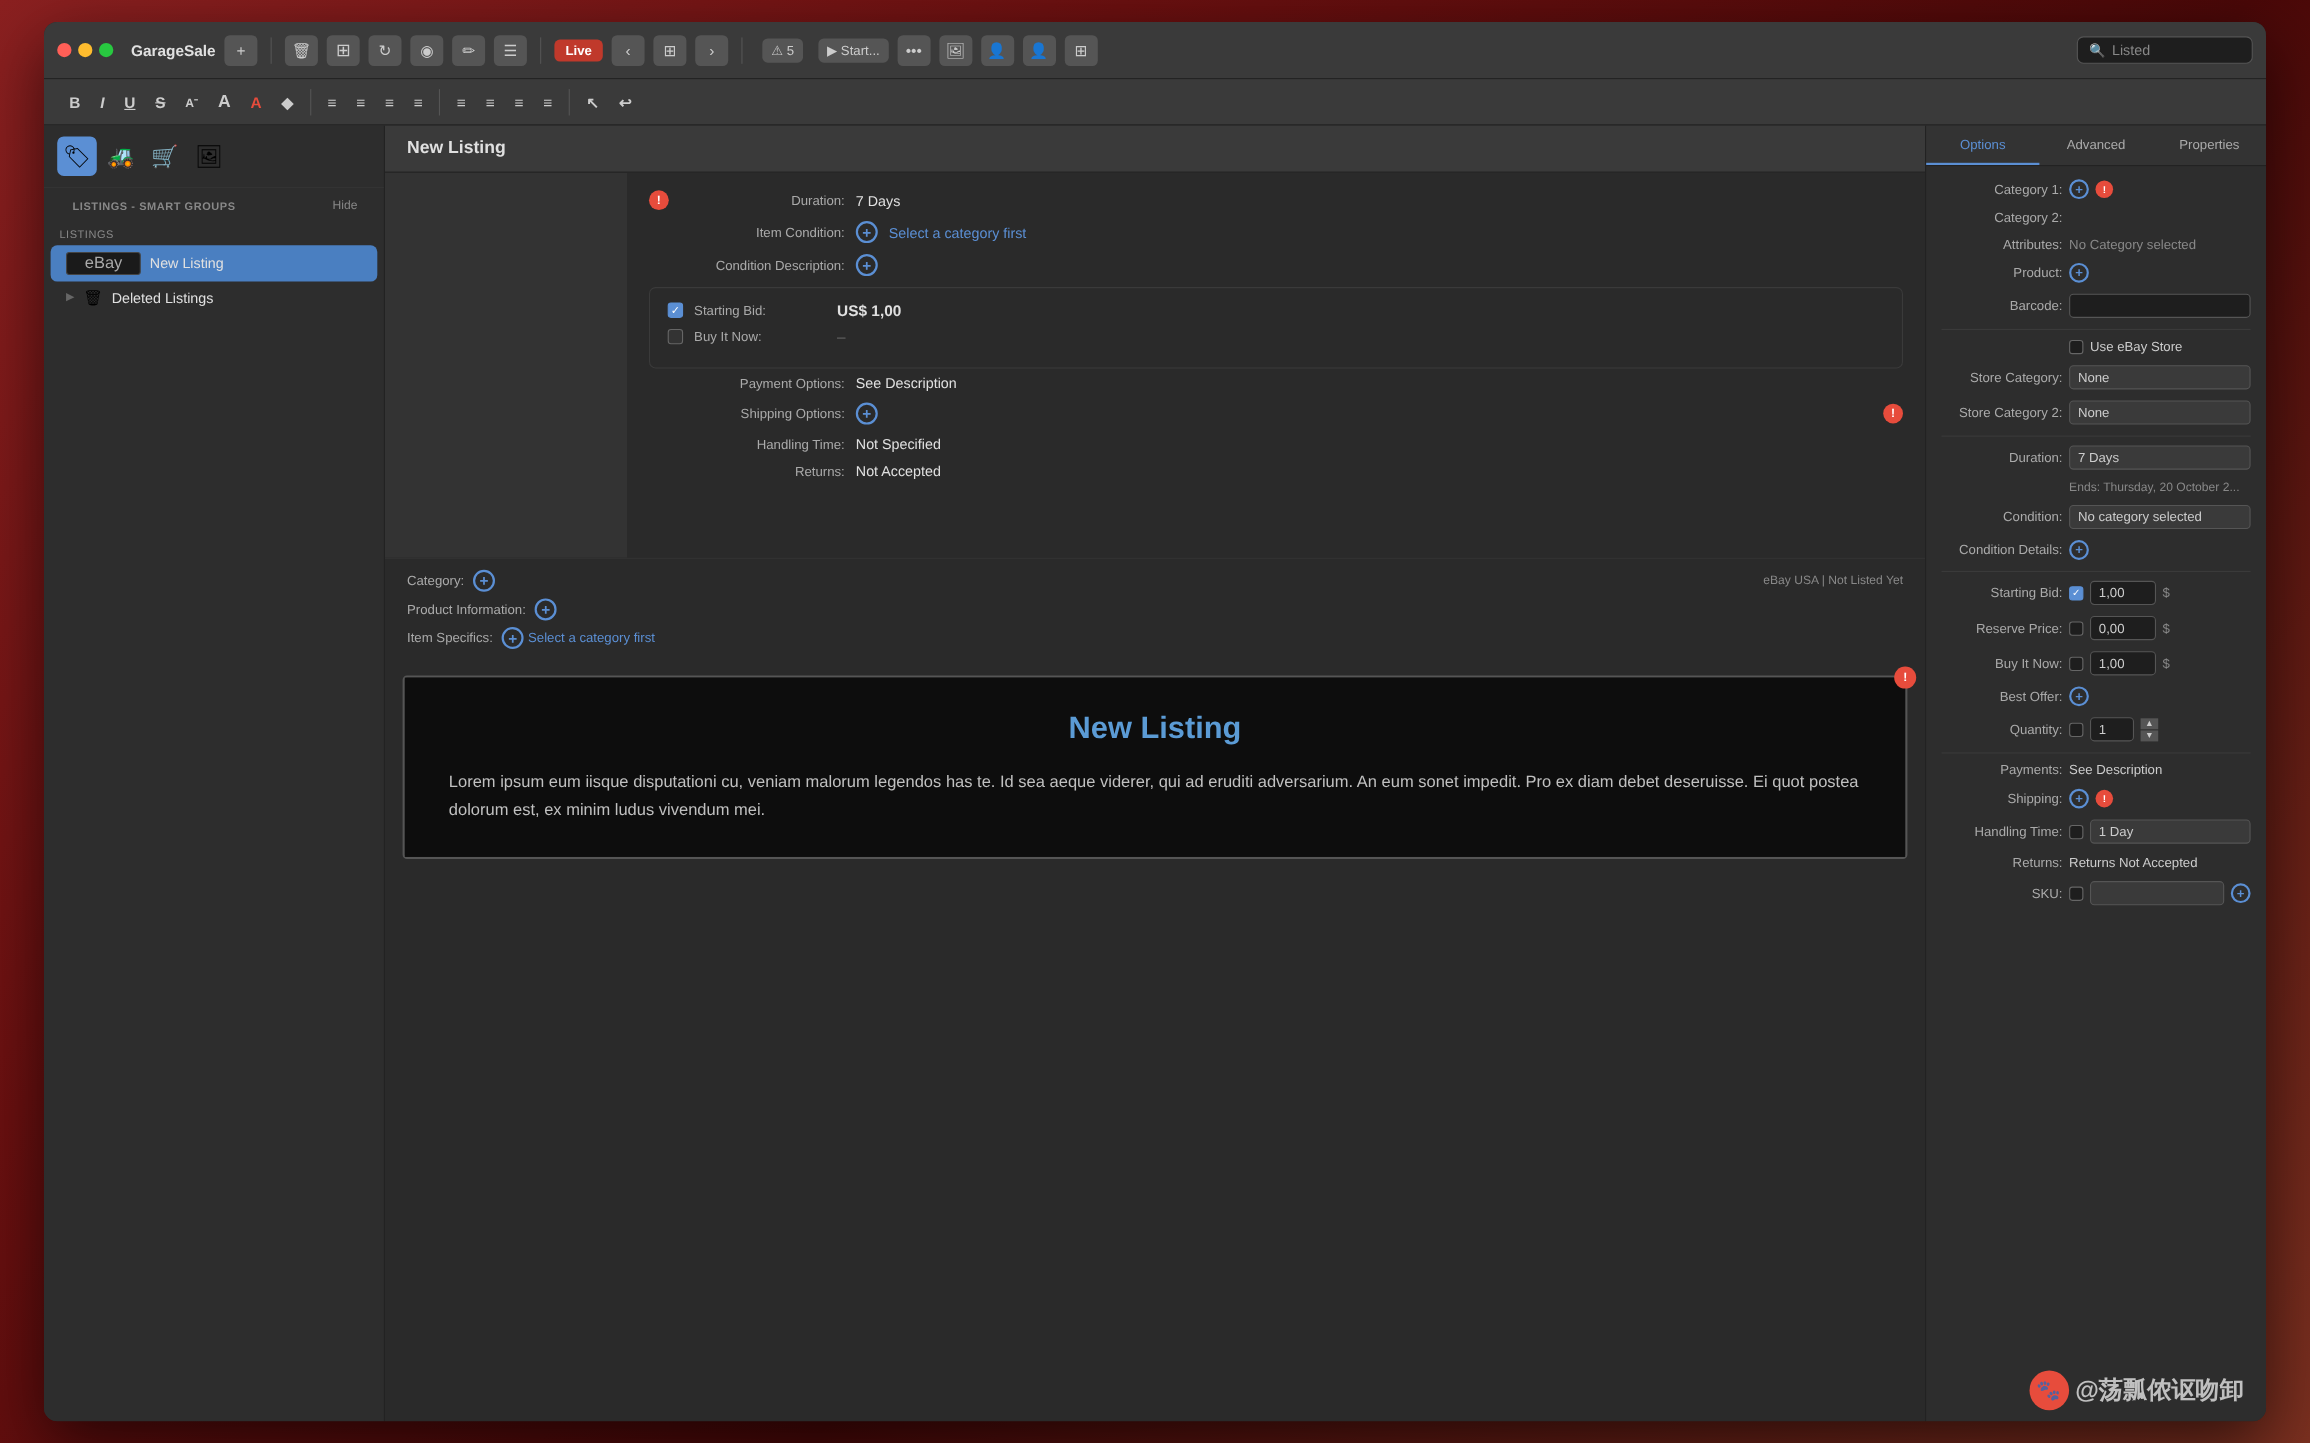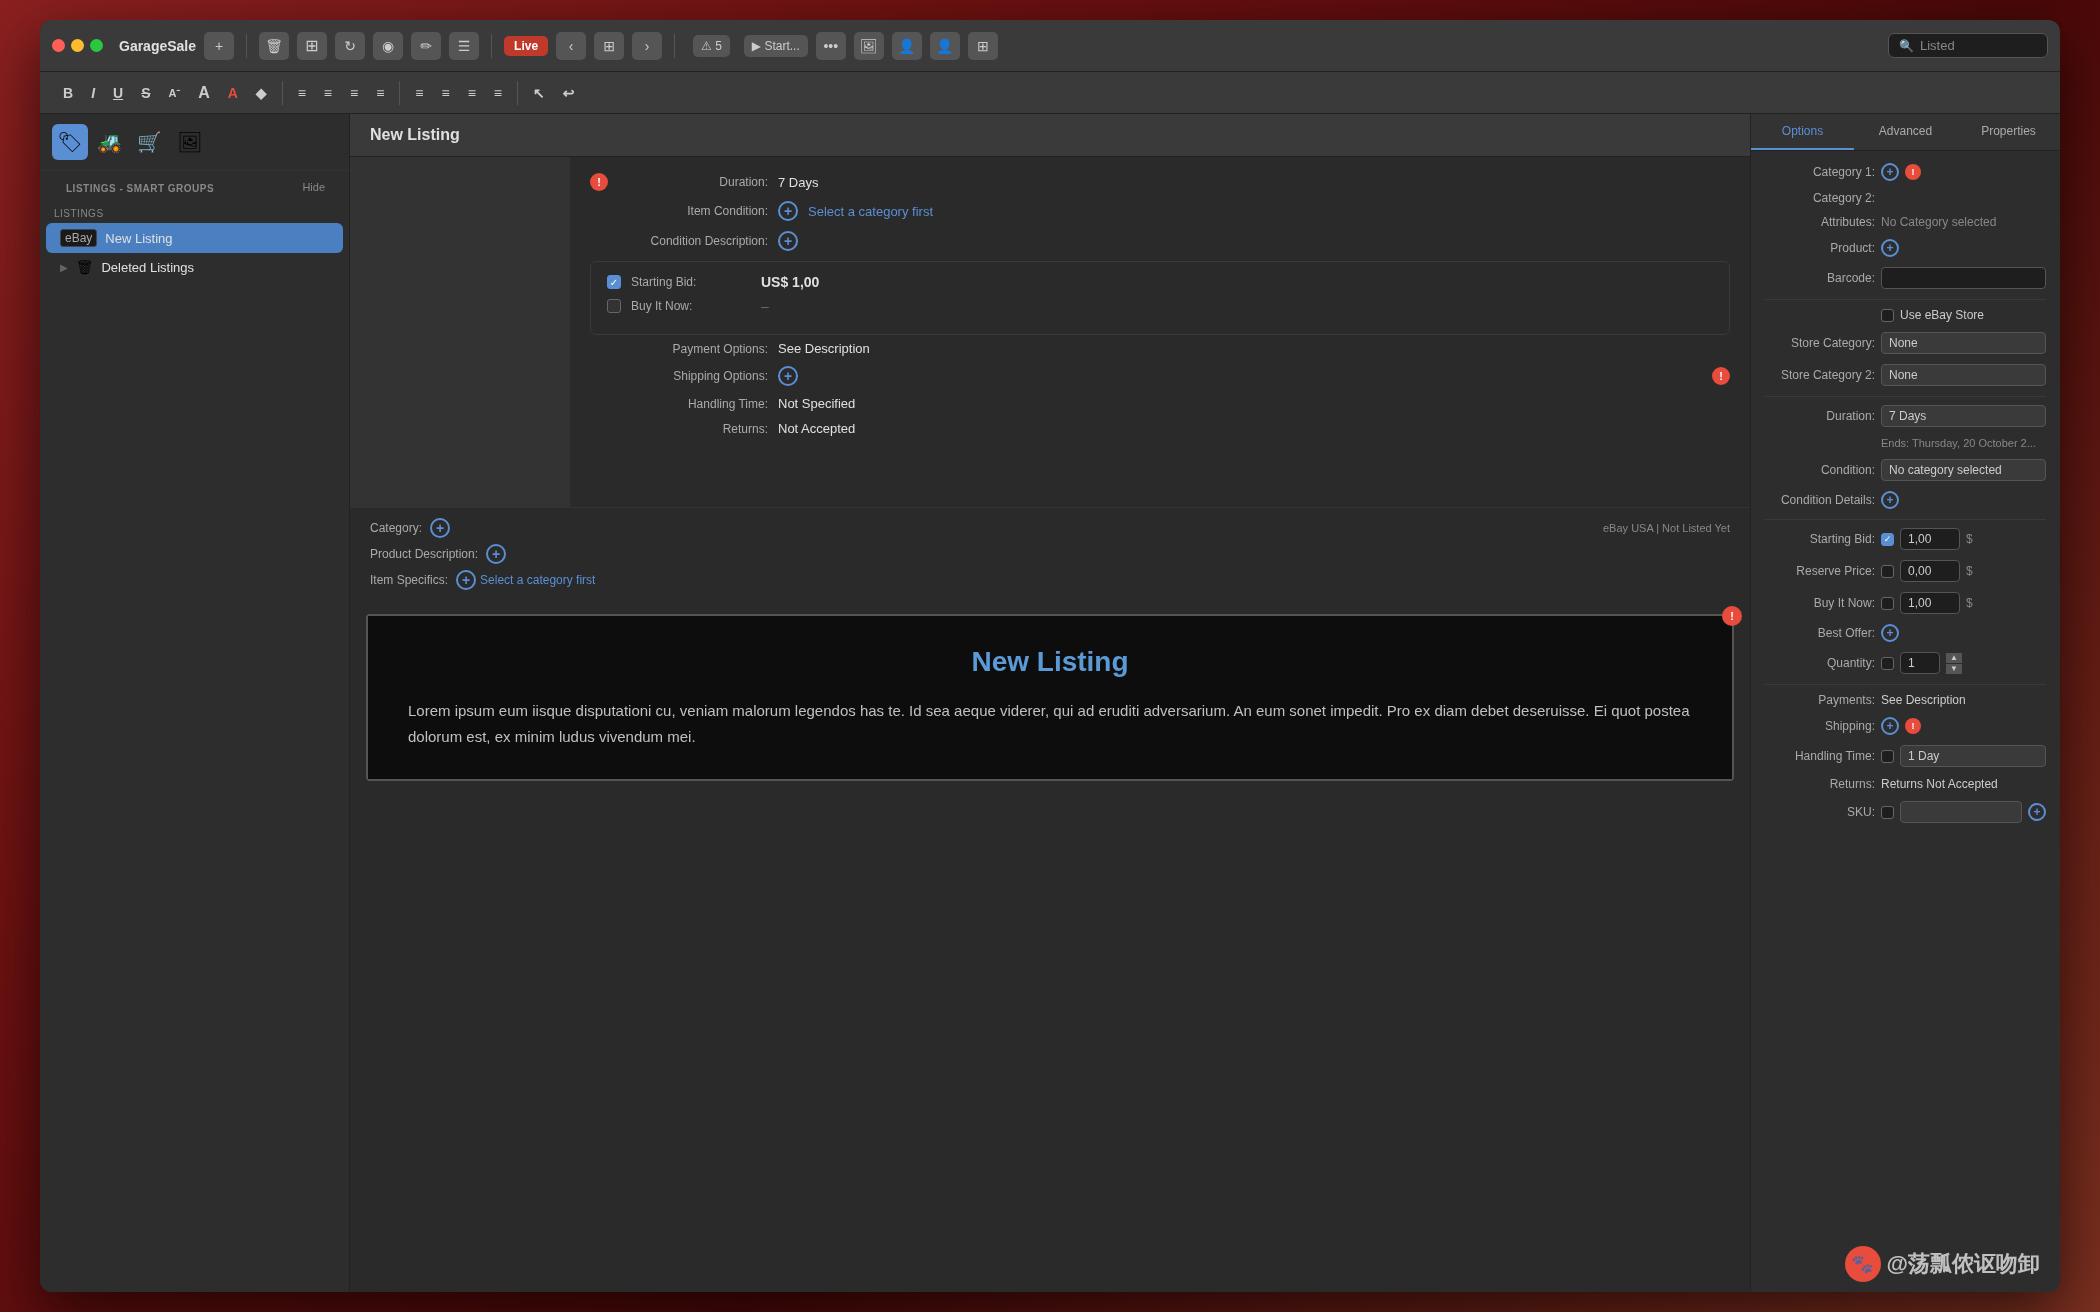--- a/index.html
+++ b/index.html
@@ -207,23 +207,23 @@
       margin: 0 6px;
       gap: 8px;
     }
     .sidebar-item.active { background: #4a7fc1; }
     .sidebar-item-label { color: #e0e0e0; font-size: 13px; }
 
     .ebay-badge {
       background: #1a1a1a;
       border: 1px solid #444;
       border-radius: 3px;
-      font-size: 12px;
+      font-size: 15px;
       color: #aaa;
-      padding: 1px 4px;
+      padding: 1px 16px;
     }
 
     
     .main-panel {
       flex: 1;
       display: flex;
       flex-direction: column;
       overflow: hidden;
       background: #2a2a2a;
     }
@@ -759,21 +759,21 @@
           </div>
         </div>
 
         <div class="category-section">
           <div class="category-row">
             <span style="color:#aaa;font-size:12px;">Category:</span>
             <button class="add-btn" style="margin-left:8px;">+</button>
             <span class="ebay-status">eBay USA | Not Listed Yet</span>
           </div>
           <div class="category-row">
-            <span style="color:#aaa;font-size:12px;">Product Description:</span>
+            <span style="color:#aaa;font-size:12px;">Product Information:</span>
             <button class="add-btn" style="margin-left:8px;">+</button>
           </div>
           <div class="category-row">
             <span style="color:#aaa;font-size:12px;">Item Specifics:</span>
             <button class="add-btn" style="margin-left:8px;">+</button>
             <span style="color:#5b8fd4;font-size:12px;margin-left:4px;">Select a category first</span>
           </div>
         </div>
 
         <div class="preview-panel">

